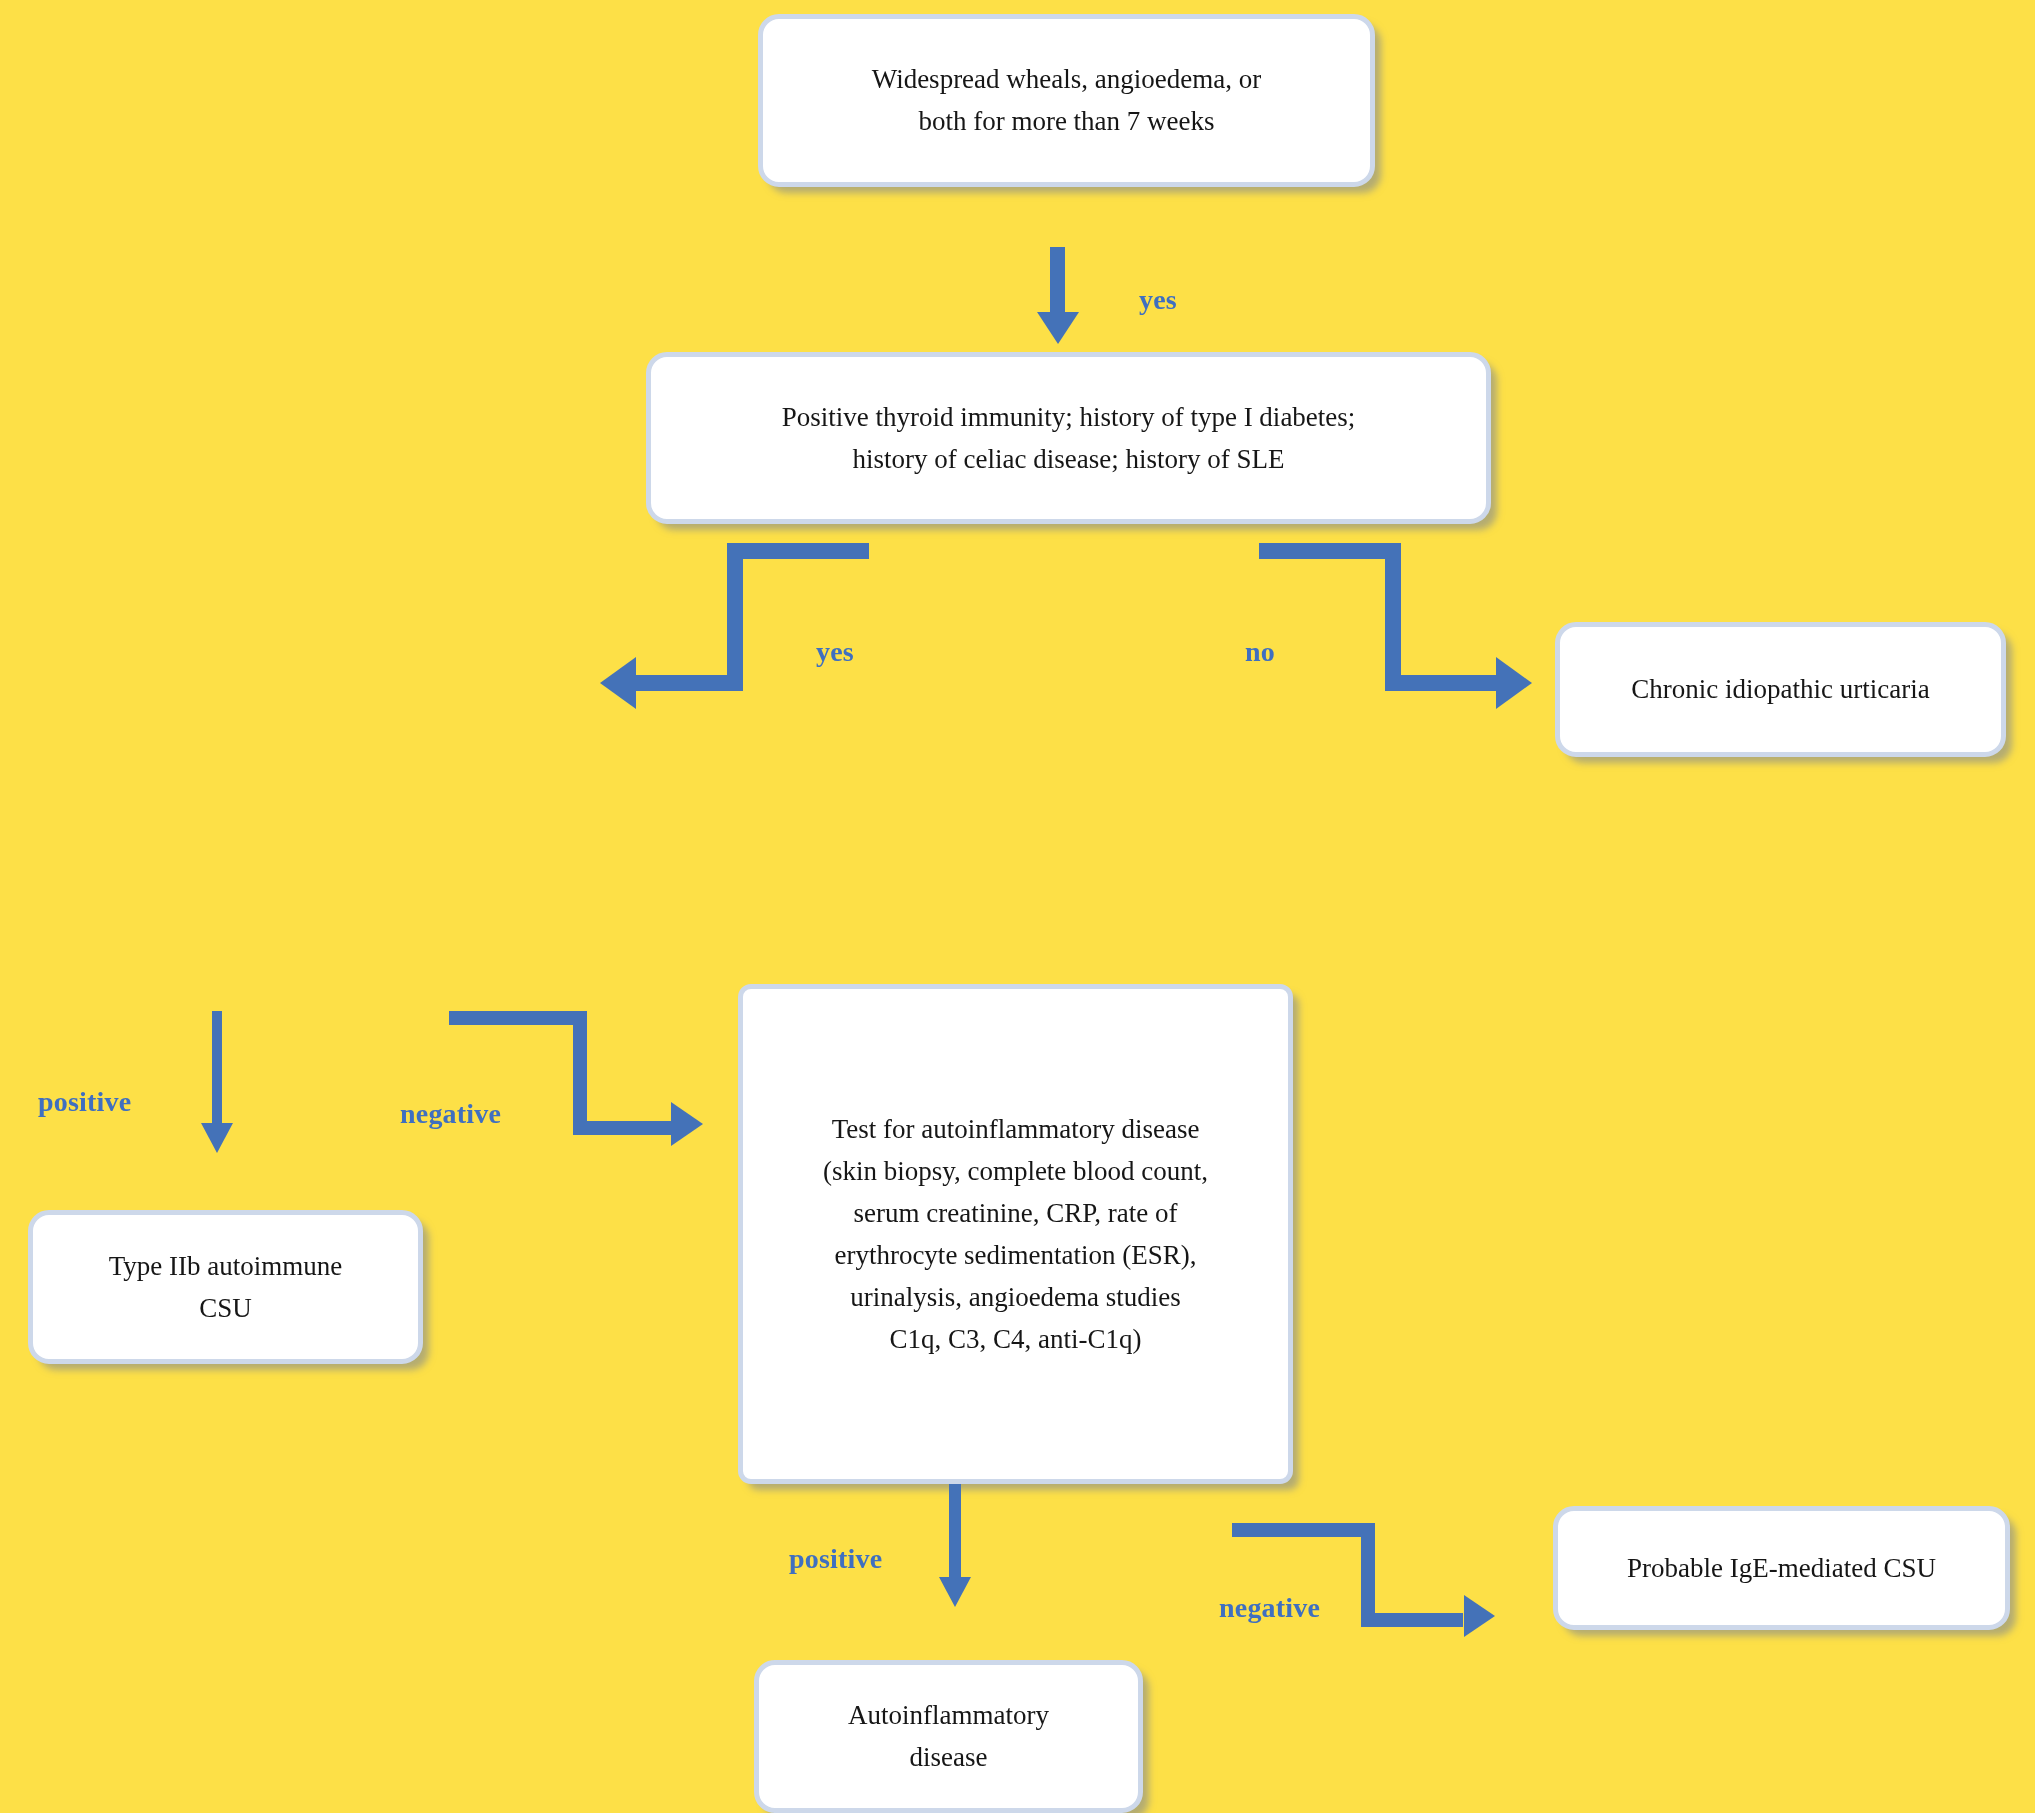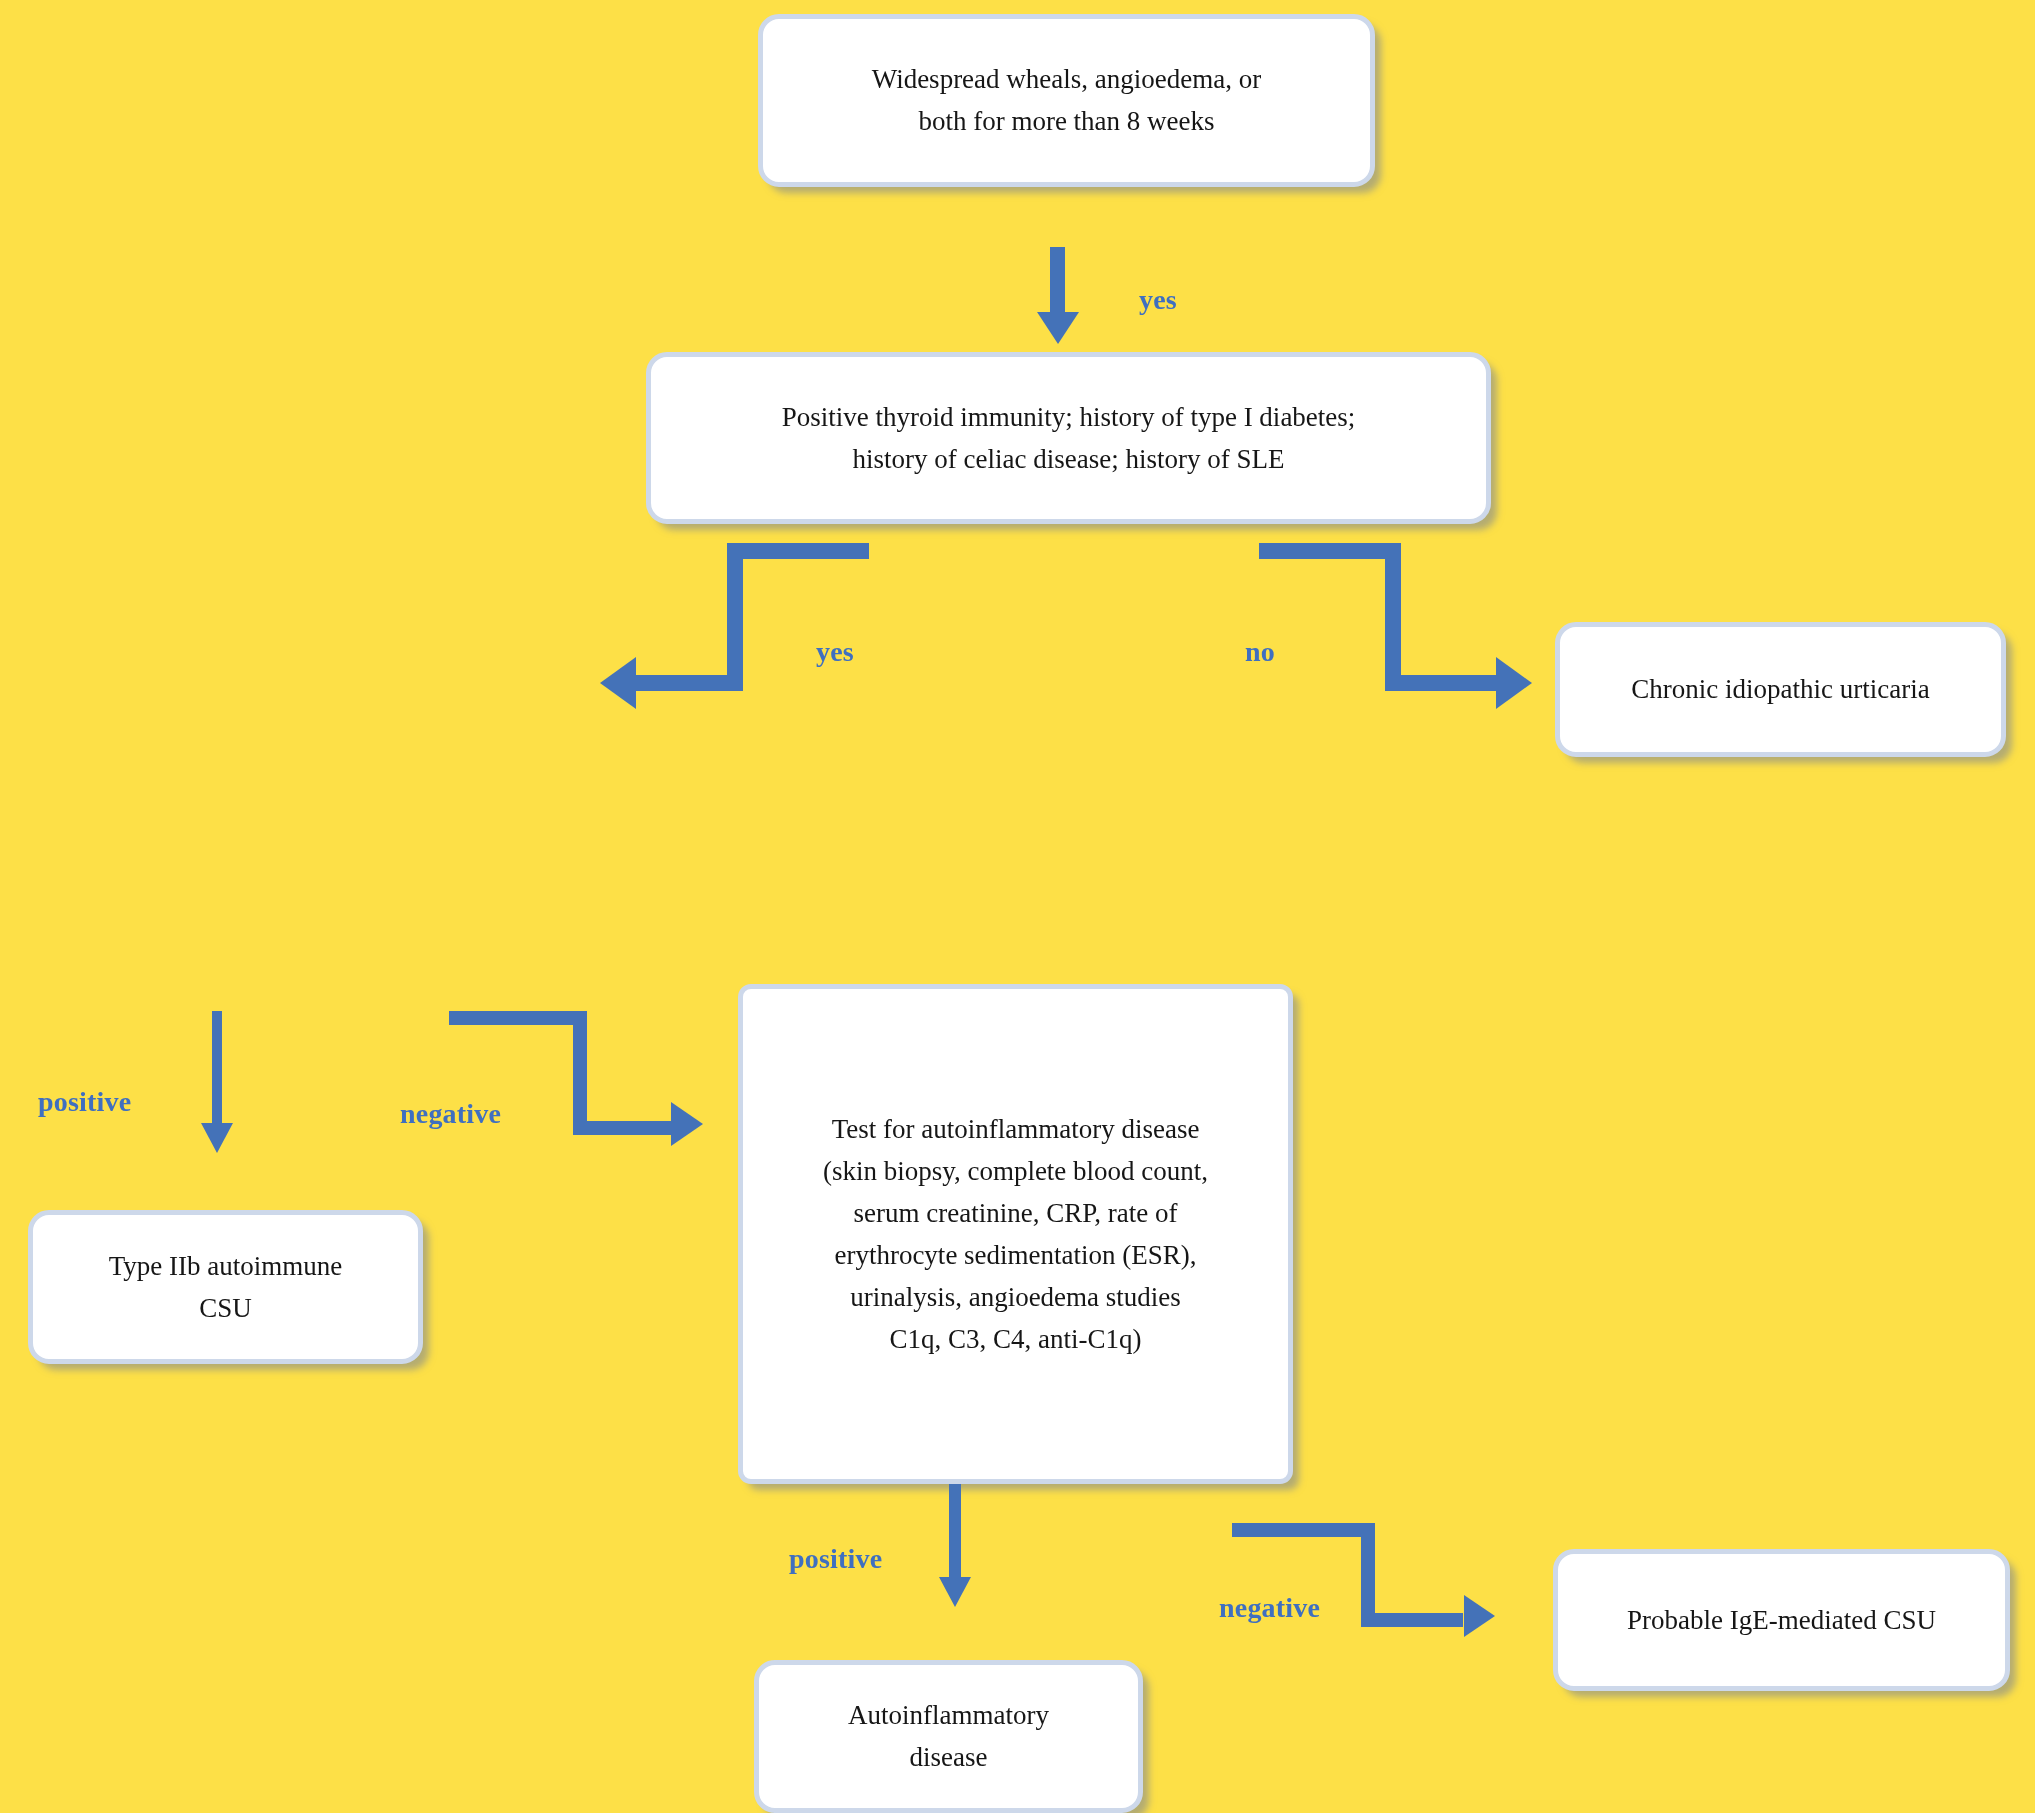--- a/index.html
+++ b/index.html
@@ -43,21 +43,21 @@
   .ah-left{border-top:26px solid transparent;border-bottom:26px solid transparent;border-right:36px solid #4472b8;}
   .ah-right{border-top:26px solid transparent;border-bottom:26px solid transparent;border-left:36px solid #4472b8;}
 </style>
 </head>
 <body>
 
 <div id="stage">
 
   <div class="node" style="left:758px;top:13.6px;width:617px;height:173px;">
     <span class="ln">Widespread wheals, angioedema, or</span>
-    <span class="ln">both for more than 8 weeks</span>
+    <span class="ln">both for more than 7 weeks</span>
   </div>
 
   <div class="seg" style="left:1050px;top:247px;width:15px;height:80px;"></div>
   <div class="arrowhead ah-down" style="left:1037px;top:312px;"></div>
   <div class="elabel" style="left:1139px;top:284px;">yes</div>
 
   <div class="node" style="left:646px;top:352px;width:845px;height:172px;">
     <span class="ln">Positive thyroid immunity; history of type I diabetes;</span>
     <span class="ln">history of celiac disease; history of SLE</span>
   </div>
@@ -111,18 +111,18 @@
   <div class="seg" style="left:1361px;top:1523px;width:13.6px;height:104px;"></div>
   <div class="seg" style="left:1361px;top:1613px;width:102px;height:13.6px;"></div>
   <div class="arrowhead ah-right" style="left:1464px;top:1595px;border-top-width:21px;border-bottom-width:21px;border-left-width:31px;"></div>
   <div class="elabel" style="left:1219px;top:1592px;">negative</div>
 
   <div class="node" style="left:754px;top:1660px;width:389px;height:153px;">
     <span class="ln">Autoinflammatory</span>
     <span class="ln">disease</span>
   </div>
 
-  <div class="node" style="left:1553px;top:1549px;width:457px;height:142px;">
+  <div class="node" style="left:1553px;top:1506px;width:457px;height:124px;">
     <span class="ln">Probable IgE-mediated CSU</span>
   </div>
 
 </div>
 
 
 </body></html>

